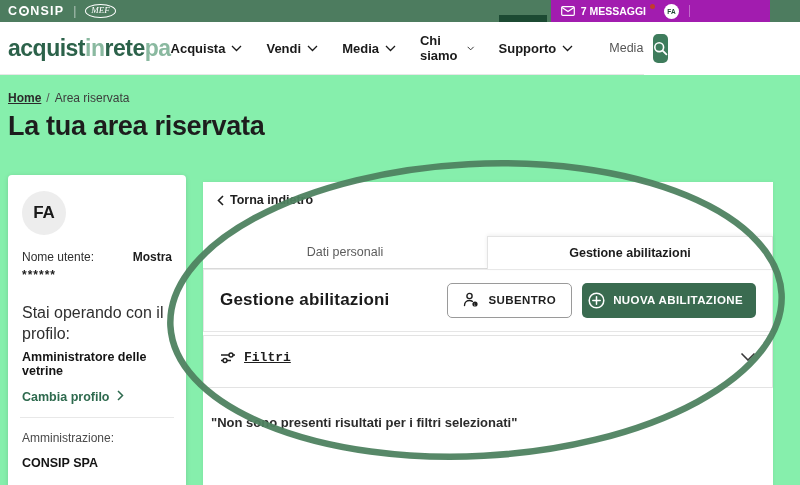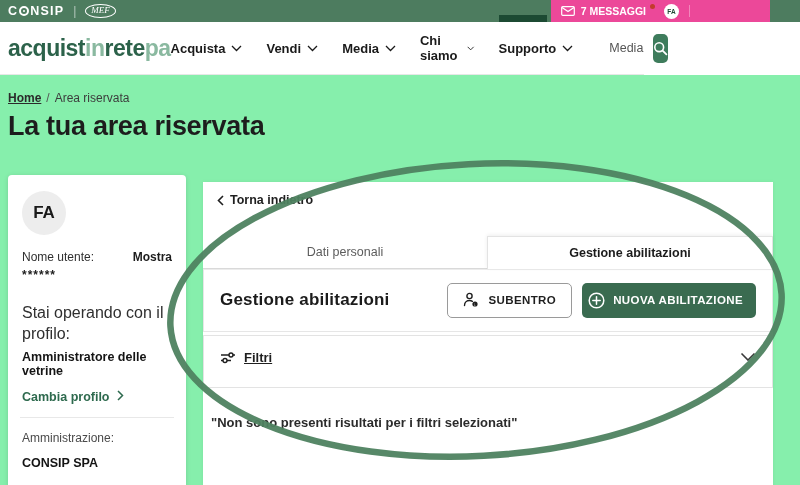--- a/index.html
+++ b/index.html
@@ -94,21 +94,21 @@
   .heading-card { border:1px solid #e6e6e6; border-top:1px solid #ececec;
     display:flex; align-items:center; padding:13px 16px; gap:10px; }
   .section-title { font-size:17px; font-weight:600; color:#1b1b1b; letter-spacing:.2px; flex:1; }
   .btn { height:35px; border-radius:5px; display:inline-flex; align-items:center; gap:8px;
     font-size:11.5px; font-weight:bold; letter-spacing:.4px; cursor:pointer;
     font-family:"Liberation Sans", sans-serif; }
   .btn-outline { background:#fff; border:1.5px solid #9a9a9a; color:#1f1f1f; padding:0 15px; }
   .btn-solid { background:#3a6b50; border:none; color:#fff; padding:0 13px; }
   .filters-card { margin-top:3px; border:1px solid #e3e3e3; height:53px;
     display:flex; align-items:center; justify-content:space-between; padding:0 16px 8px 16px; }
-  .filters-left { display:flex; align-items:center; gap:8px; cursor:pointer; }
+  .filters-left { display:flex; align-items:center; gap:8px; cursor:pointer;font-family:Liberation Mono, monospace; }
   .filters-label { font-size:13px; font-weight:bold; color:#1f1f1f; text-decoration:underline; }
   .filters-chevron { cursor:pointer; display:flex; }
   .empty-message { margin:27px 8px 0 8px; font-size:13px; font-weight:bold; color:#2b2b2b; }
 
   
   .annotation-layer { position:absolute; left:0; top:0; width:800px; height:485px;
     pointer-events:none; z-index:20; }
 </style>
 </head>
 <body>
@@ -124,21 +124,21 @@
     <span class="tb-sep">|</span>
     <span class="mef-logo">MEF</span>
     <div class="tb-spacer"></div>
     <div class="lang-box" style="background: rgb(28, 74, 51);">
       <span>ITA</span>
       <svg width="9" height="6" viewBox="0 0 9 6">
           <polyline points="1,1 4.5,4.5 8,1" fill="none" stroke="#fff" stroke-width="1.4"></polyline>
         </svg>
     </div>
     <div class="tb-gap"></div>
-    <div class="dark-strip" style="background: #ec4899;">
+    <div class="dark-strip" style="background: #a21caf;">
       <div class="msg-btn">
         <svg width="14" height="10" viewBox="0 0 14 10">
             <rect x="0.7" y="0.7" width="12.6" height="8.6" rx="1" fill="none" stroke="#fff" stroke-width="1.2"></rect>
             <polyline points="1,1.4 7,5.6 13,1.4" fill="none" stroke="#fff" stroke-width="1.2"></polyline>
           </svg>
         <span>7 MESSAGGI</span>
         <span class="red-dot" style="background: rgb(194, 59, 45);"></span>
       </div>
       <div class="tb-avatar">FA</div>
       <div class="strip-div"></div>

